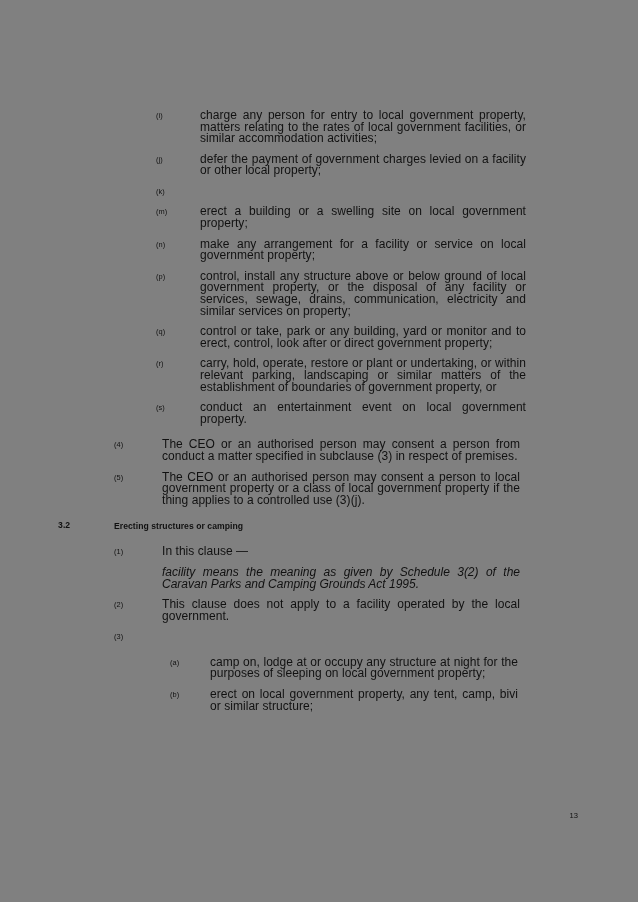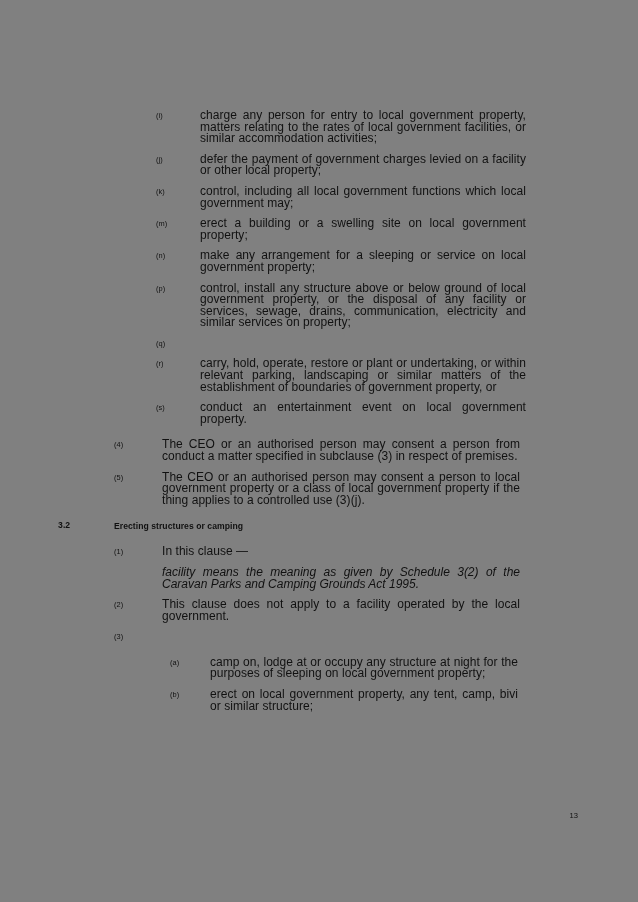--- a/index.html
+++ b/index.html
@@ -101,40 +101,40 @@
       <div class="txt">charge any person for entry to local government property, matters relating to the rates of local government facilities, or similar accommodation activities;</div>
     </div>
 
     <div class="row lvl3">
       <div class="lbl">(j)</div>
       <div class="txt">defer the payment of government charges levied on a facility or other local property;</div>
     </div>
 
     <div class="row lvl3">
       <div class="lbl">(k)</div>
-      <div class="txt">control, including all local government functions which local government may;</div>
     </div>
 
     <div class="row lvl3">
       <div class="lbl">(m)</div>
       <div class="txt">erect a building or a swelling site on local government property;</div>
     </div>
 
     <div class="row lvl3">
       <div class="lbl">(n)</div>
-      <div class="txt">make any arrangement for a sleeping or service on local government property;</div>
+      <div class="txt">make any arrangement for a facility or service on local government property;</div>
     </div>
 
     <div class="row lvl3">
       <div class="lbl">(p)</div>
       <div class="txt">control, install any structure above or below ground of local government property, or the disposal of any facility or services, sewage, drains, communication, electricity and similar services on property;</div>
     </div>
 
     <div class="row lvl3">
       <div class="lbl">(q)</div>
+      <div class="txt">control or take, park or any building, yard or monitor and to erect, control, look after or direct government property;</div>
     </div>
 
     <div class="row lvl3">
       <div class="lbl">(r)</div>
       <div class="txt">carry, hold, operate, restore or plant or undertaking, or within relevant parking, landscaping or similar matters of the establishment of boundaries of government property, or</div>
     </div>
 
     <div class="row lvl3">
       <div class="lbl">(s)</div>
       <div class="txt">conduct an entertainment event on local government property.</div>

